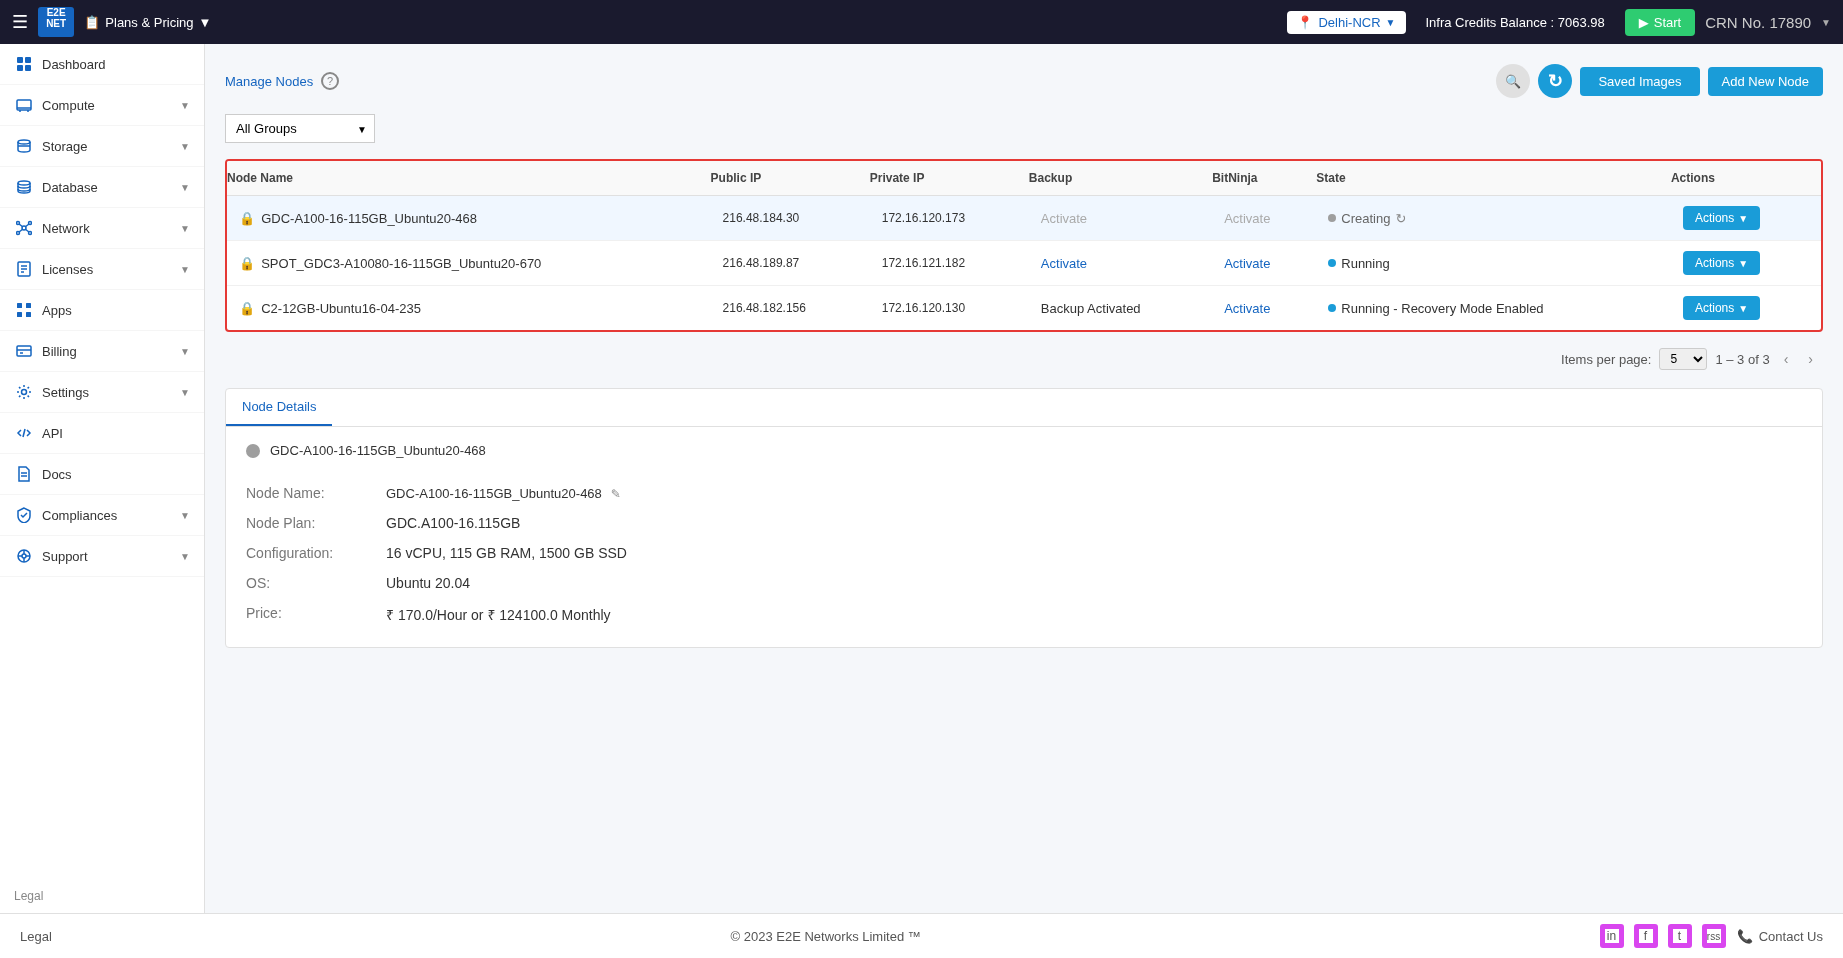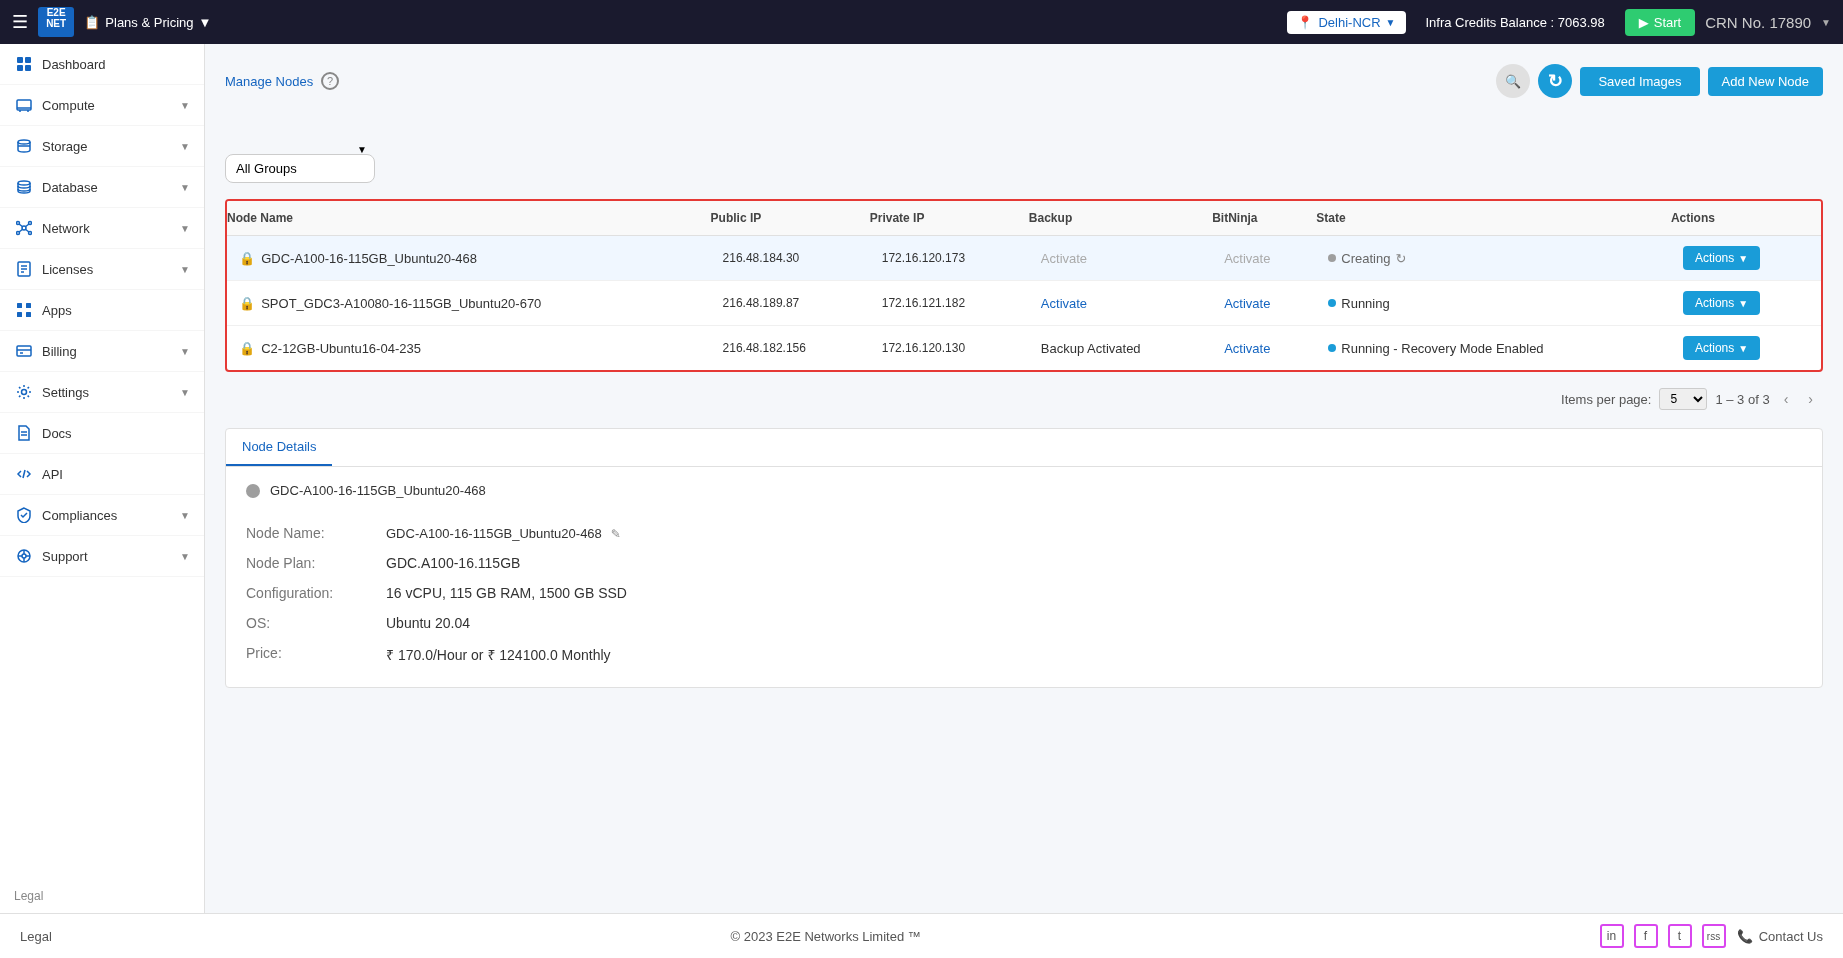--- a/index.html
+++ b/index.html
@@ -138,28 +138,27 @@
       padding: 7px 14px;
       cursor: pointer;
       font-size: 13px;
     }
 
     
     .group-filter { margin-bottom: 16px; }
     .group-select {
       padding: 6px 28px 6px 10px;
       border: 1px solid #ccc;
-      border-radius: 8px;
+      border-radius: 0;
       background: white;
       cursor: pointer;
       font-size: 13px;
       min-width: 150px;
       appearance: none;
       background-image: none;
-      margin-top: 40px;
     }
     .group-select-wrapper { position: relative; display: inline-block; }
     .group-select-wrapper::after {
       content: '▼';
       position: absolute;
       right: 8px;
       top: 50%;
       transform: translateY(-50%);
       font-size: 10px;
       pointer-events: none;
@@ -297,21 +296,21 @@
       align-items: center;
       justify-content: space-between;
       font-size: 12px;
       color: #555;
       flex-shrink: 0;
     }
     .footer-center { flex: 1; text-align: center; }
     .footer-social { display: flex; gap: 10px; align-items: center; }
     .social-icon {
       width: 24px; height: 24px;
-      border: 2px solid #d946ef;
+      border: 5px solid #d946ef;
       border-radius: 3px;
       display: flex; align-items: center; justify-content: center;
       cursor: pointer;
       font-size: 12px;
       color: #555;
     }
     .contact-us { display: flex; align-items: center; gap: 5px; cursor: pointer; color: #555; }
 
     
     @keyframes spin { 0%{transform:rotate(0deg)} 100%{transform:rotate(360deg)} }
@@ -453,36 +452,36 @@
             <circle cx="8" cy="8" r="2.5"></circle>
             <path d="M8 1v2M8 13v2M1 8h2M13 8h2M3 3l1.4 1.4M11.6 11.6L13 13M3 13l1.4-1.4M11.6 4.4L13 3"></path>
           </svg>
       </span>
       <span class="si-label">Settings</span>
       <span class="si-arrow">▼</span>
     </div>
     <div class="sidebar-item">
       <span class="si-icon">
         <svg viewBox="0 0 16 16" fill="none" stroke="#1565c0" stroke-width="1.5">
+            <polyline points="5,5 2,8 5,11"></polyline>
+            <polyline points="11,5 14,8 11,11"></polyline>
+            <line x1="9" y1="4" x2="7" y2="12"></line>
+          </svg>
+      </span>
+      <span class="si-label">API</span>
+    </div>
+    <div class="sidebar-item">
+      <span class="si-icon">
+        <svg viewBox="0 0 16 16" fill="none" stroke="#1565c0" stroke-width="1.5">
             <path d="M3 1h7l3 3v11H3V1z"></path>
             <line x1="5" y1="7" x2="11" y2="7"></line>
             <line x1="5" y1="10" x2="11" y2="10"></line>
           </svg>
       </span>
       <span class="si-label">Docs</span>
-    </div>
-    <div class="sidebar-item">
-      <span class="si-icon">
-        <svg viewBox="0 0 16 16" fill="none" stroke="#1565c0" stroke-width="1.5">
-            <polyline points="5,5 2,8 5,11"></polyline>
-            <polyline points="11,5 14,8 11,11"></polyline>
-            <line x1="9" y1="4" x2="7" y2="12"></line>
-          </svg>
-      </span>
-      <span class="si-label">API</span>
     </div>
     <div class="sidebar-item">
       <span class="si-icon">
         <svg viewBox="0 0 16 16" fill="none" stroke="#1565c0" stroke-width="1.5">
             <path d="M8 1L2 4v5c0 4 3 6 6 7 3-1 6-3 6-7V4L8 1z"></path>
             <polyline points="5,8 7,10 11,6"></polyline>
           </svg>
       </span>
       <span class="si-label">Compliances</span>
       <span class="si-arrow">▼</span>

